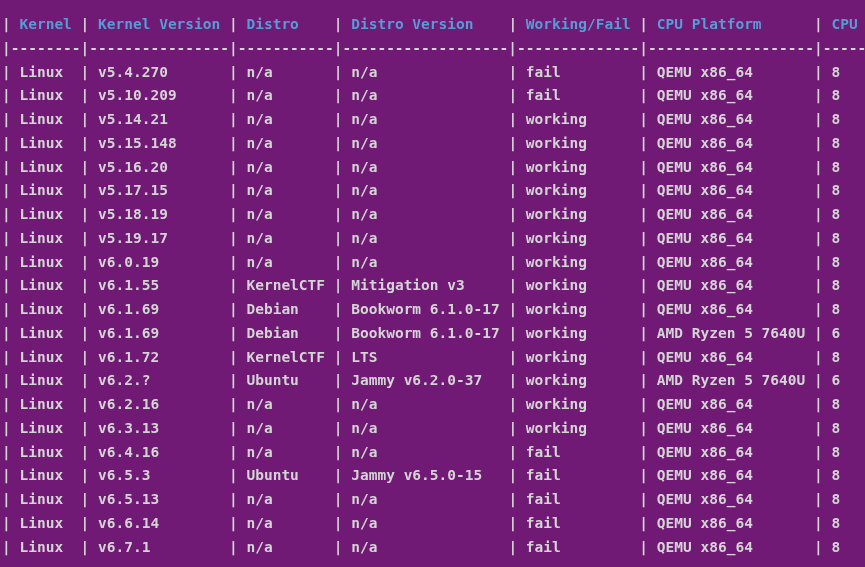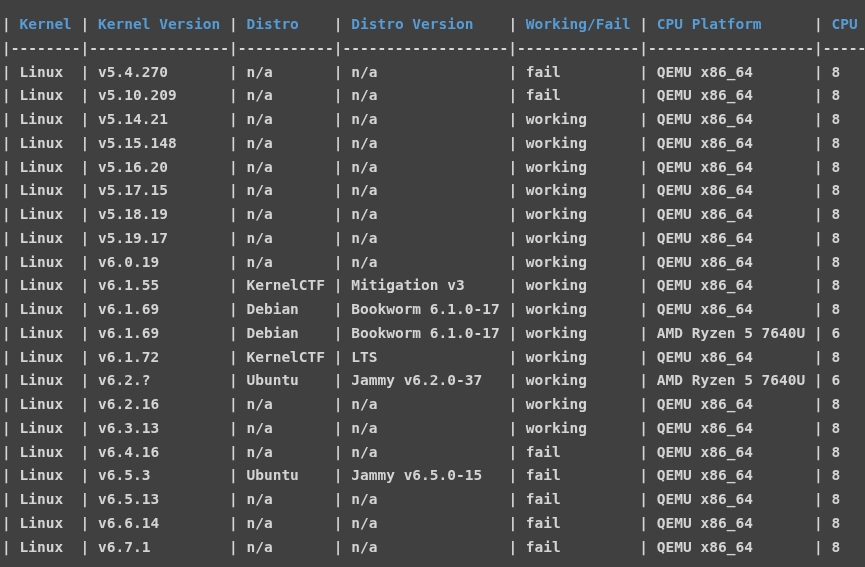--- a/index.html
+++ b/index.html
@@ -4,21 +4,21 @@
 <style>
   html, body {
     margin: 0;
     padding: 0;
     background: #1e1e1e;
   }
   #screen {
     position: relative;
     width: 865px;
     height: 567px;
-    background: #404040;
+    background: #701a75;
     overflow: hidden;
     font-family: "DejaVu Sans Mono", "Liberation Mono", monospace;
     font-size: 14.5px;
     font-weight: bold;
     line-height: 23.75px;
     padding: 13px 0 0 2px;
     box-sizing: border-box;
   }
   .line {
     white-space: pre;

